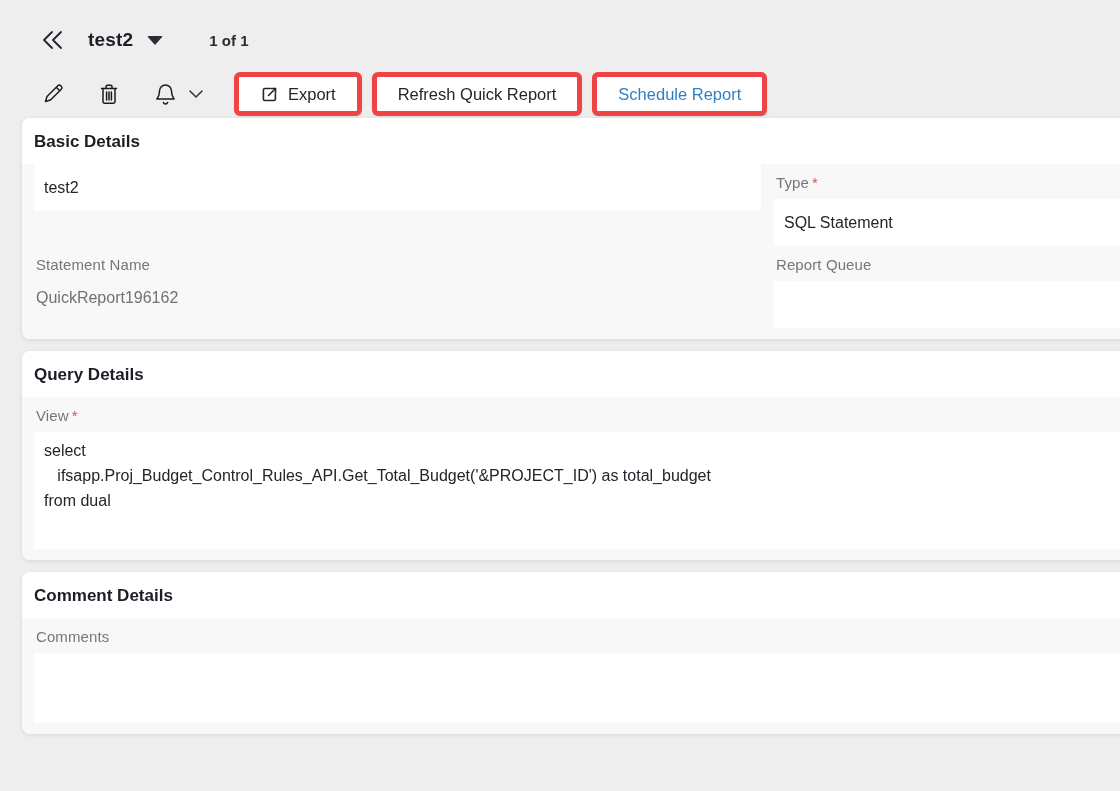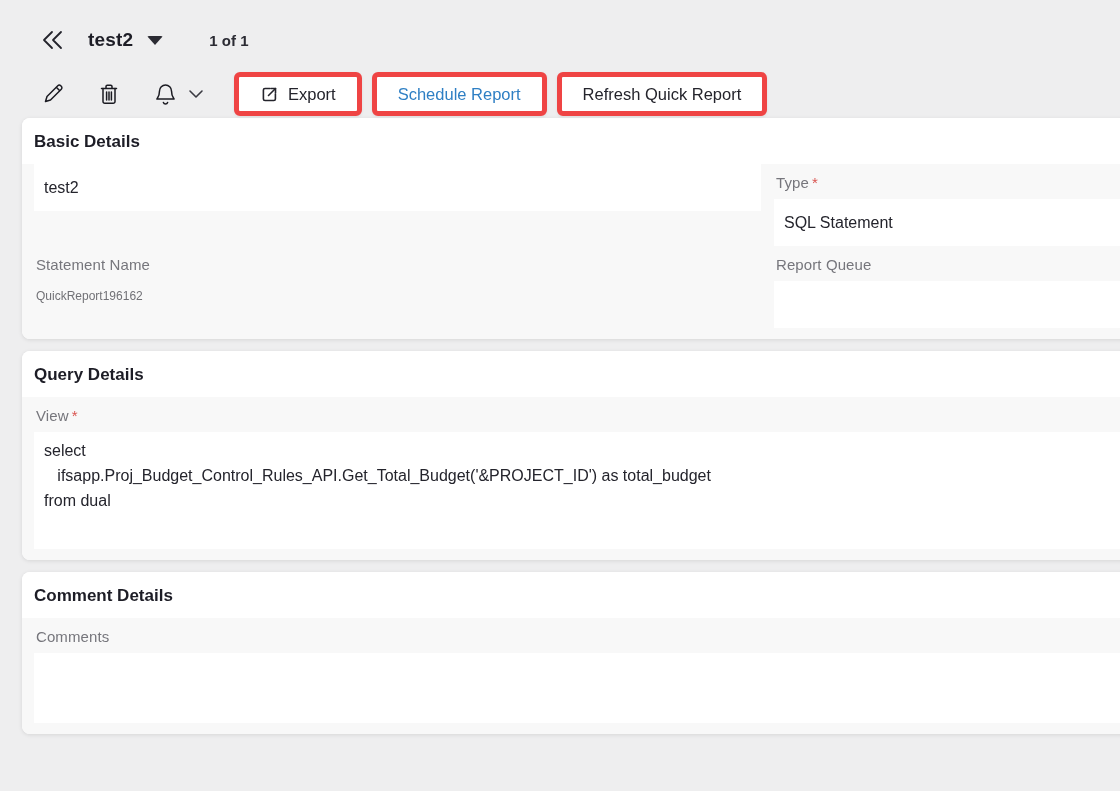--- a/index.html
+++ b/index.html
@@ -59,21 +59,21 @@
   .flabel {
     font-size:15px; color:#76767c; padding:10px 2px 8px; letter-spacing:.1px;
   }
   .req { color:#d9534f; margin-left:3px; }
   .finput {
     width:100%; height:47px; border:none; outline:none;
     background:#ffffff; font-family:inherit; font-size:16px; color:#24242c;
     padding:0 10px; display:block;
   }
   .freadonly {
-    height:47px; font-size:12px; color:#717176; padding:8px 2px 0; background:transparent;
+    height:47px; font-size:16px; color:#717176; padding:8px 2px 0; background:transparent;
   }
   .ftextarea {
     width:100%; border:none; outline:none; resize:none;
     background:#ffffff; font-family:inherit; font-size:16px; color:#24242c;
     padding:6px 10px; line-height:25px; white-space:pre-wrap; display:block;
   }
   .ftextarea.query { height:117px; }
   .ftextarea.comments { height:70px; }
 
   svg { display:block; }
@@ -136,25 +136,25 @@
     <button class="btn">
       <span>
         <svg width="19" height="19" viewBox="0 0 19 19" fill="none" stroke="#24242c" stroke-width="1.6" stroke-linecap="round" stroke-linejoin="round">
           <path d="M10 3.5 H5 a1.6 1.6 0 0 0-1.6 1.6 v8.8 a1.6 1.6 0 0 0 1.6 1.6 h8.8 a1.6 1.6 0 0 0 1.6-1.6 V9"></path>
           <path d="M8.5 10.5 L15.5 3.5"></path>
           <polyline points="11,3.5 15.5,3.5 15.5,8"></polyline>
         </svg>
       </span>
       <span>Export</span>
     </button>
+    <button class="btn">
+      <span>Refresh Quick Report</span>
+    </button>
     <button class="btn accent">
       <span>Schedule Report</span>
-    </button>
-    <button class="btn">
-      <span>Refresh Quick Report</span>
     </button>
   </div>
 </div>
 
 <div class="card">
   <div class="card-header">
     <div class="card-title">Basic Details</div>
   </div>
   <div class="card-body">
     <div class="grid-2">

